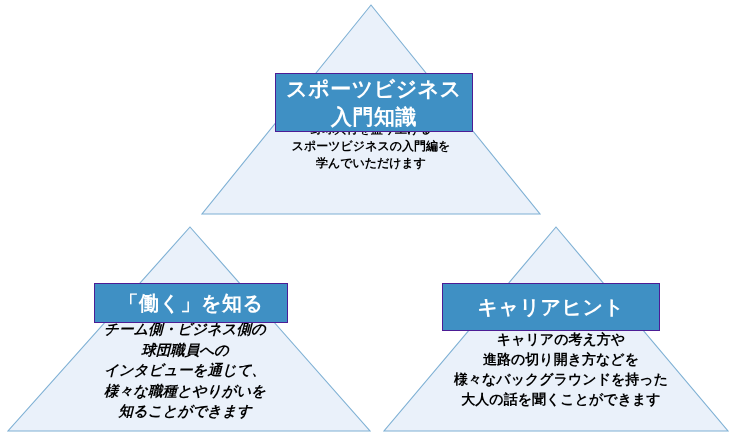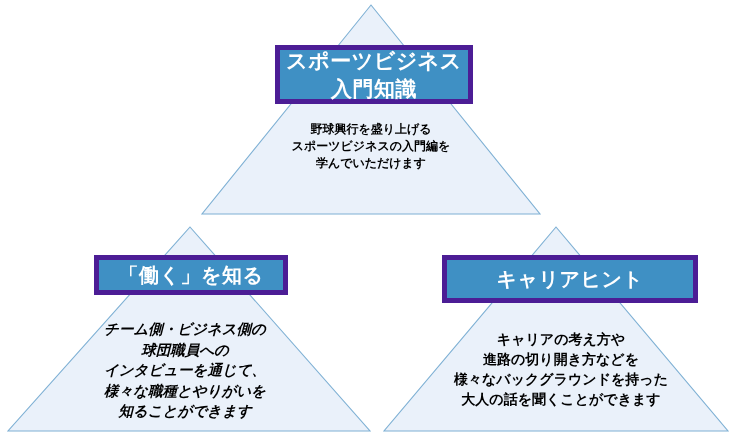--- a/index.html
+++ b/index.html
@@ -28,50 +28,51 @@
   }
   .tri-shape {
     fill: #eaf1fa;
     stroke: #7eb0d4;
     stroke-width: 1.1;
   }
   .hdr {
     position: absolute;
     box-sizing: border-box;
     background: #3f90c4;
-    border: 5px solid #4c1d95;
+    border: 1px solid #4c1d95;
     color: #ffffff;
     font-weight: bold;
     display: flex;
     align-items: center;
     justify-content: center;
     text-align: center;
     line-height: 1.30;
     letter-spacing: 0.5px;
     white-space: pre-line;
     z-index: 3;
+    margin-top: 28px;
   }
   #hdr-top {
     left: 275px;
     top: 45px;
     width: 198px;
     height: 59px;
     font-size: 21px;
   }
   #hdr-left {
     left: 94px;
     top: 255px;
     width: 194px;
     height: 40px;
     font-size: 20px;
   }
   #hdr-right {
     left: 442px;
     top: 255px;
-    width: 256px;
+    width: 218px;
     height: 48px;
     font-size: 20px;
   }
   .body-text {
     position: absolute;
     color: #000000;
     font-weight: bold;
     text-align: center;
     line-height: 1.42;
     white-space: pre-line;

